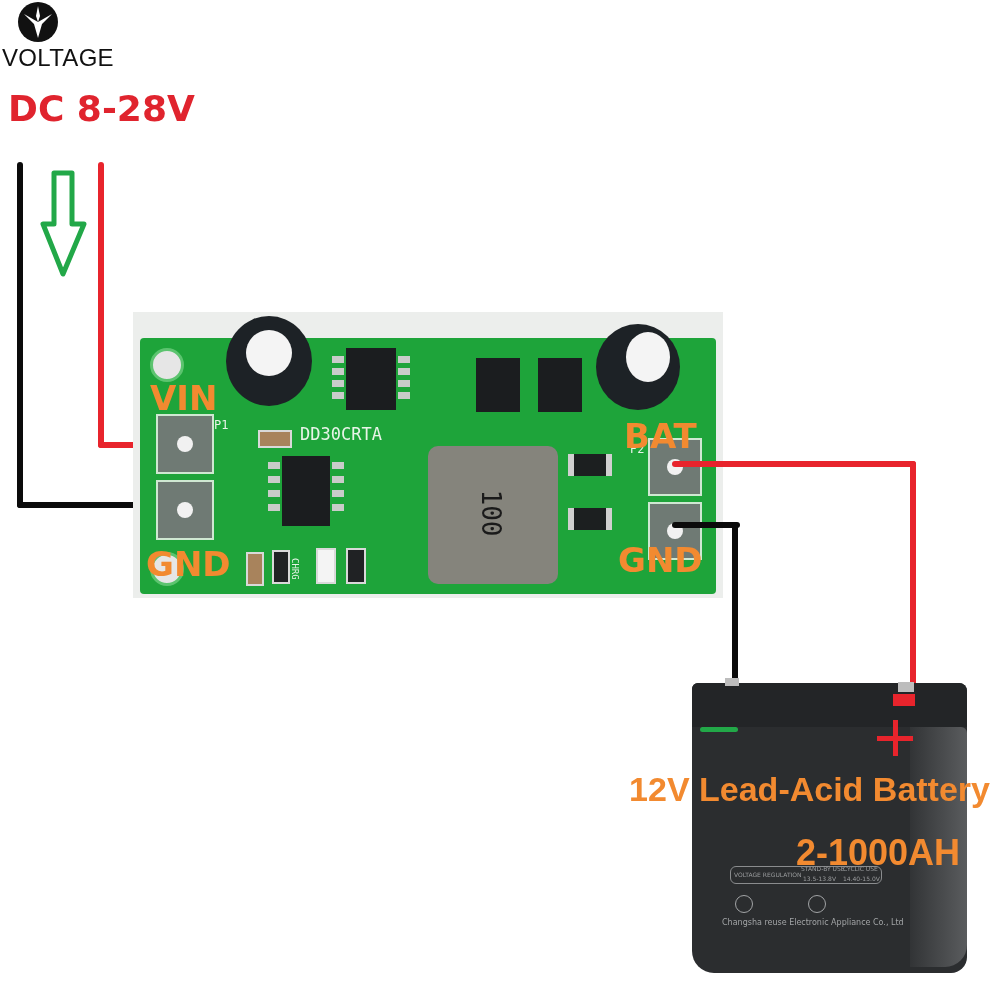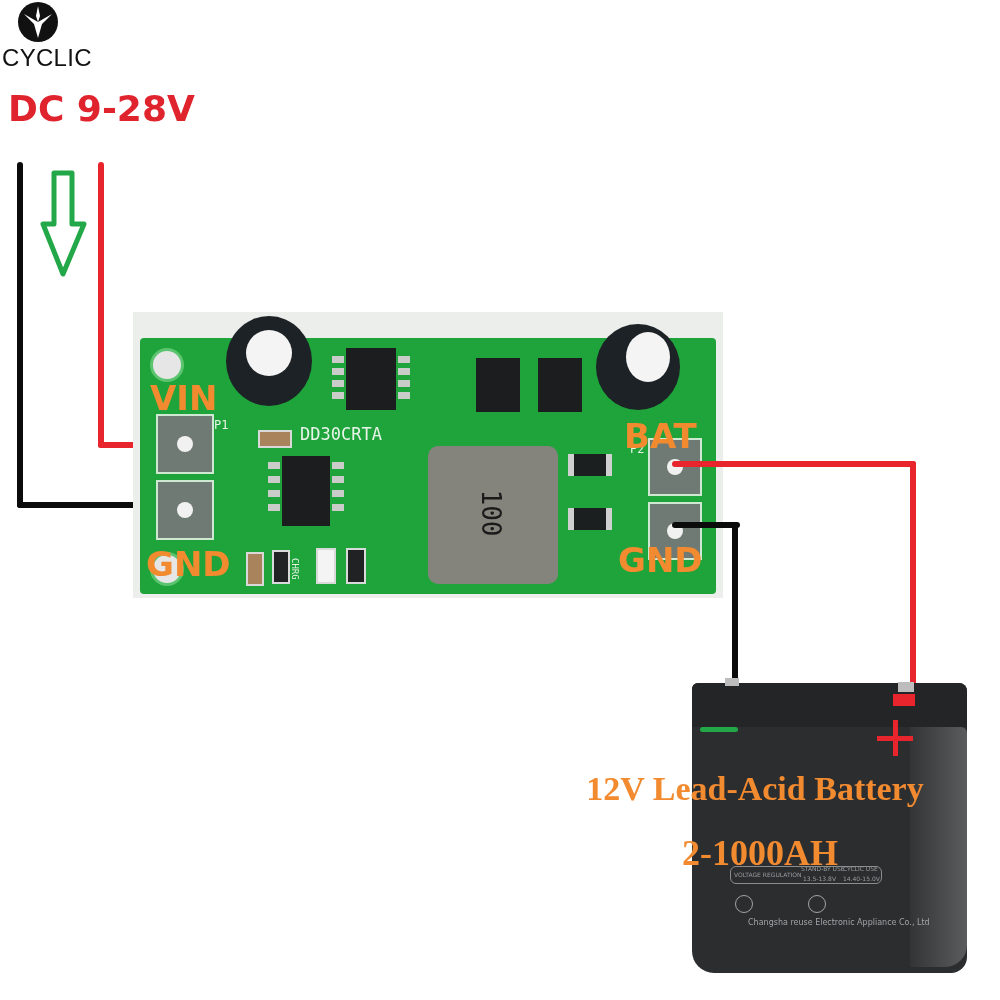--- a/index.html
+++ b/index.html
@@ -30,40 +30,40 @@
   .silk{position:absolute;font-family:"DejaVu Sans Mono",monospace;color:#e8f4e8;font-size:18px;}
   .term-label{position:absolute;font-family:"DejaVu Sans",sans-serif;font-weight:bold;font-size:34px;color:#f28a30;}
   
   .battery{left:692px;top:683px;width:275px;height:290px;background:#2b2d2f;border-radius:6px 8px 16px 22px;}
   .battery-lid{left:692px;top:683px;width:275px;height:44px;background:#232527;border-radius:6px 8px 0 0;}
   .battery-side{left:910px;top:727px;width:57px;height:240px;background:linear-gradient(90deg,#323436,#5a5c5e);border-radius:0 6px 22px 0;}
   .neg-mark{left:700px;top:727px;width:38px;height:5px;background:#22a848;border-radius:3px;}
   .plus-h{left:877px;top:736px;width:36px;height:5px;background:#e8242c;}
   .plus-v{left:893px;top:720px;width:5px;height:36px;background:#e8242c;}
   .pos-term{left:893px;top:694px;width:22px;height:12px;background:#e8242c;}
-  .batt-label{font-family:Liberation Serif, serif;font-weight:bold;color:#f28a30;text-align:center;}
+  .batt-label{font-family:Liberation Sans, sans-serif;font-weight:bold;color:#f28a30;text-align:right;}
   .batt-label1{left:520px;top:770px;width:470px;font-size:34px;}
   .batt-label2{left:560px;top:832px;width:400px;font-size:36px;}
   .spec-box{left:730px;top:866px;width:150px;height:16px;border:1px solid #8a8c8e;border-radius:6px;}
   .spec-text{position:absolute;font-size:6px;color:#9a9c9e;font-family:"DejaVu Sans",sans-serif;white-space:nowrap;}
-  .maker{left:722px;top:918px;font-size:8px;color:#a2a4a6;white-space:nowrap;margin-left:26px;}
+  .maker{left:722px;top:918px;font-size:8px;color:#a2a4a6;white-space:nowrap;}
   .cert{position:absolute;width:16px;height:16px;border:1px solid #a2a4a6;border-radius:50%;}
 </style>
 </head>
 <body>
 
 <div class="abs logo-circle">
   <svg width="40" height="40" viewBox="0 0 40 40">
     <path d="M6 12 L20 20 L34 12 L24 22 L20 36 L16 22 Z" fill="#ffffff"></path>
     <path d="M20 4 L22 14 L20 20 L18 14 Z" fill="#ffffff"></path>
   </svg>
 </div>
-<div class="abs logo-text">CYCLIC</div>
+<div class="abs logo-text">VOLTAGE</div>
 
-<div class="abs title">DC 9-28V</div>
+<div class="abs title">DC 8-28V</div>
 
 <div class="abs" style="left:40px;top:170px;">
   <svg width="48" height="110" viewBox="0 0 48 110">
     <path d="M14 3 H32 V54 H44 L23 104 L3 54 H14 Z" fill="none" stroke="#22a848" stroke-width="5" stroke-linejoin="round"></path>
   </svg>
 </div>
 
 <div class="wire black" style="left:17px;top:162px;width:6px;height:346px;"></div>
 <div class="wire black" style="left:17px;top:502px;width:160px;height:6px;"></div>
 <div class="wire red" style="left:98px;top:162px;width:6px;height:286px;"></div>

